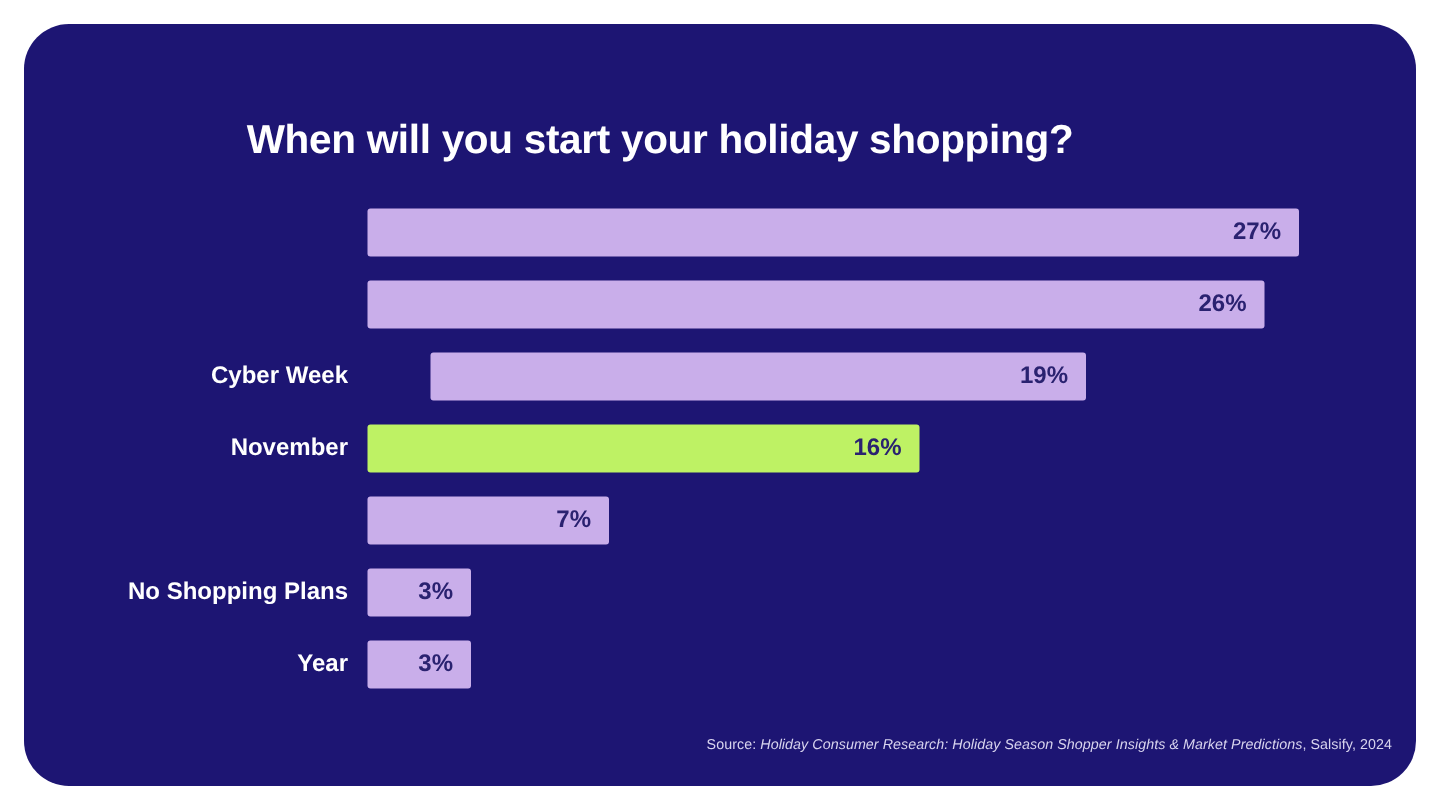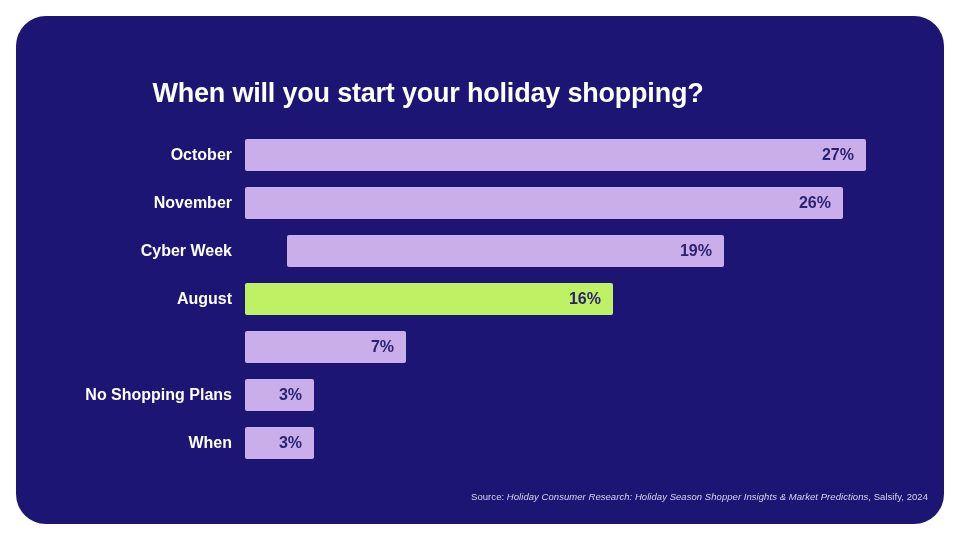--- a/index.html
+++ b/index.html
@@ -35,20 +35,21 @@
   #chart-title {
     position: absolute;
     left: 0;
     top: 62px;
     width: 824px;
     text-align: center;
     color: #ffffff;
     font-size: 27px;
     font-weight: bold;
     letter-spacing: -0.2px;
+    padding-left: 12px;
   }
 
   #plot {
     position: absolute;
     left: 12px;
     top: 123px;
     width: 916px;
     height: 340px;
   }
 
@@ -118,48 +119,46 @@
 <body>
 
 <div id="canvas">
   <div id="card">
 
     <div id="chart-title">When will you start your holiday shopping?</div>
 
     <div id="plot">
 
       <div class="bar-row">
-        <div class="cat-label">October</div>
         <div class="bar-track">
           <div class="bar" style="width: 621px; background: rgb(201, 174, 234);">
             <span class="bar-value">27%</span>
           </div>
         </div>
       </div>
 
       <div class="bar-row">
-        <div class="cat-label">November</div>
         <div class="bar-track">
           <div class="bar" style="width: 598px; background: rgb(201, 174, 234);">
             <span class="bar-value">26%</span>
           </div>
         </div>
       </div>
 
       <div class="bar-row">
         <div class="cat-label">Cyber Week</div>
         <div class="bar-track">
           <div class="bar" style="width: 437px; background: rgb(201, 174, 234); margin-left: 42px;">
             <span class="bar-value">19%</span>
           </div>
         </div>
       </div>
 
       <div class="bar-row">
-        <div class="cat-label">August</div>
+        <div class="cat-label">November</div>
         <div class="bar-track">
           <div class="bar" style="width: 368px; background: #bef264;">
             <span class="bar-value">16%</span>
           </div>
         </div>
       </div>
 
       <div class="bar-row">
         <div class="bar-track">
           <div class="bar" style="width: 161px; background: rgb(201, 174, 234);">
@@ -171,21 +170,21 @@
       <div class="bar-row">
         <div class="cat-label">No Shopping Plans</div>
         <div class="bar-track">
           <div class="bar" style="width: 69px; background: rgb(201, 174, 234);">
             <span class="bar-value">3%</span>
           </div>
         </div>
       </div>
 
       <div class="bar-row">
-        <div class="cat-label">When</div>
+        <div class="cat-label">Year</div>
         <div class="bar-track">
           <div class="bar" style="width: 69px; background: rgb(201, 174, 234);">
             <span class="bar-value">3%</span>
           </div>
         </div>
       </div>
 
     </div>
 
     <div id="source">

